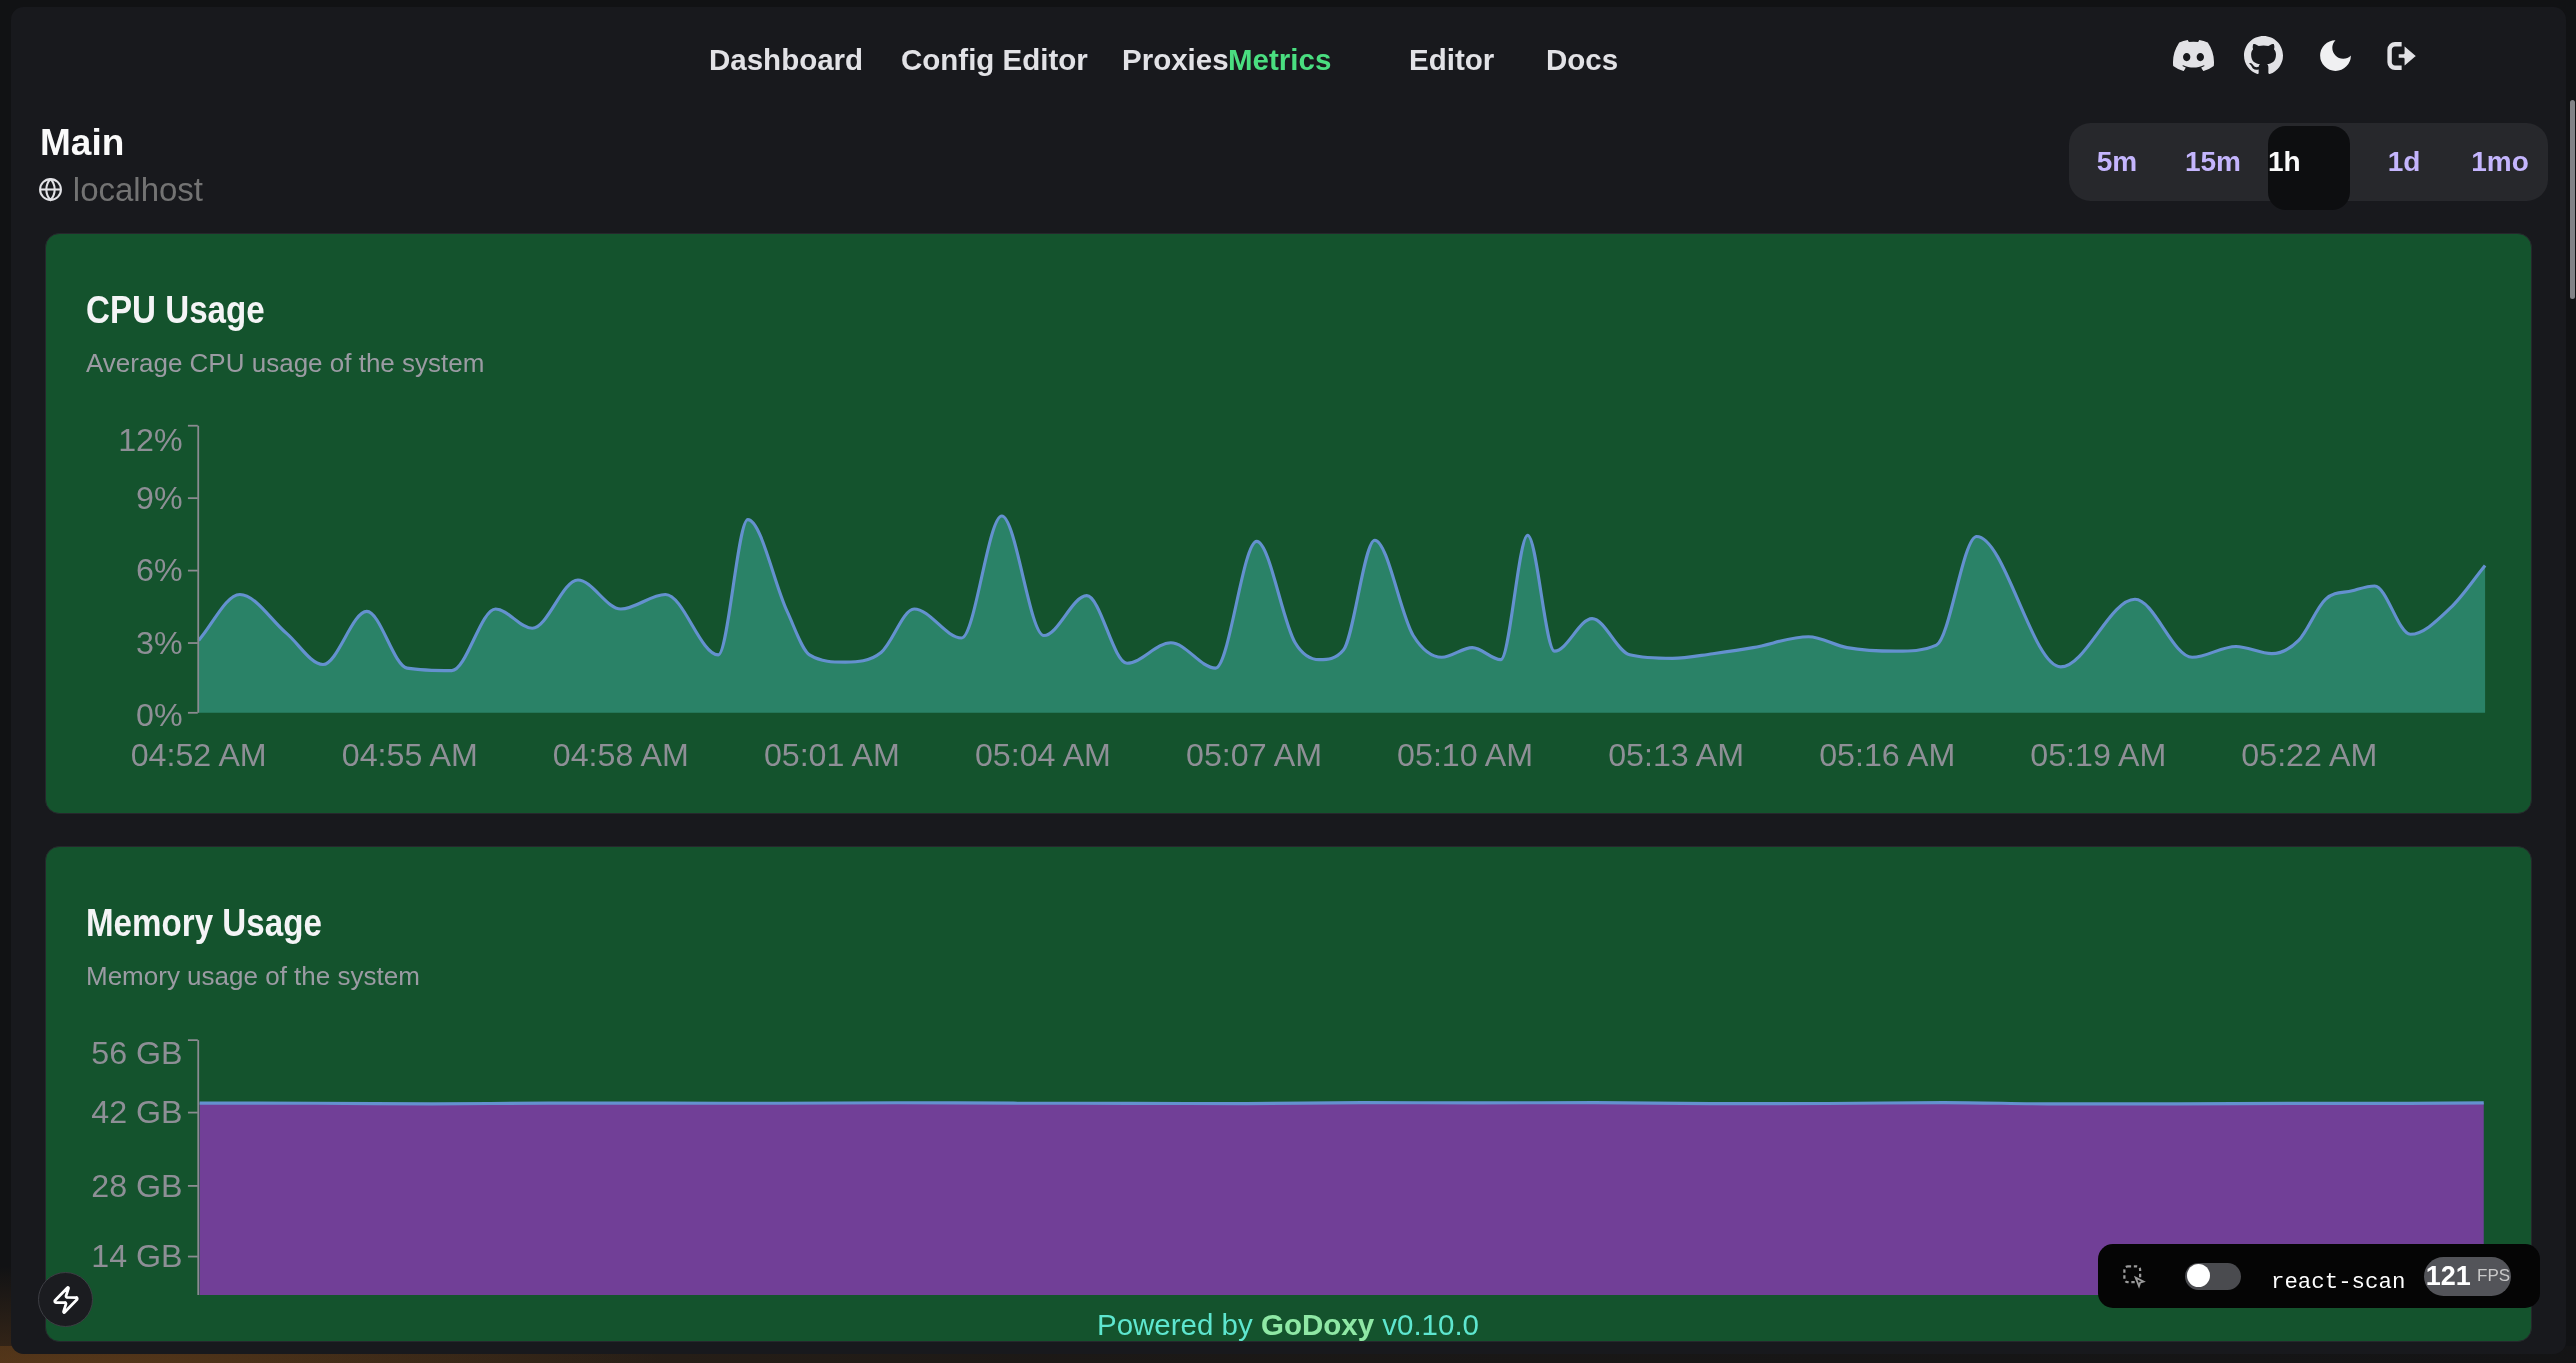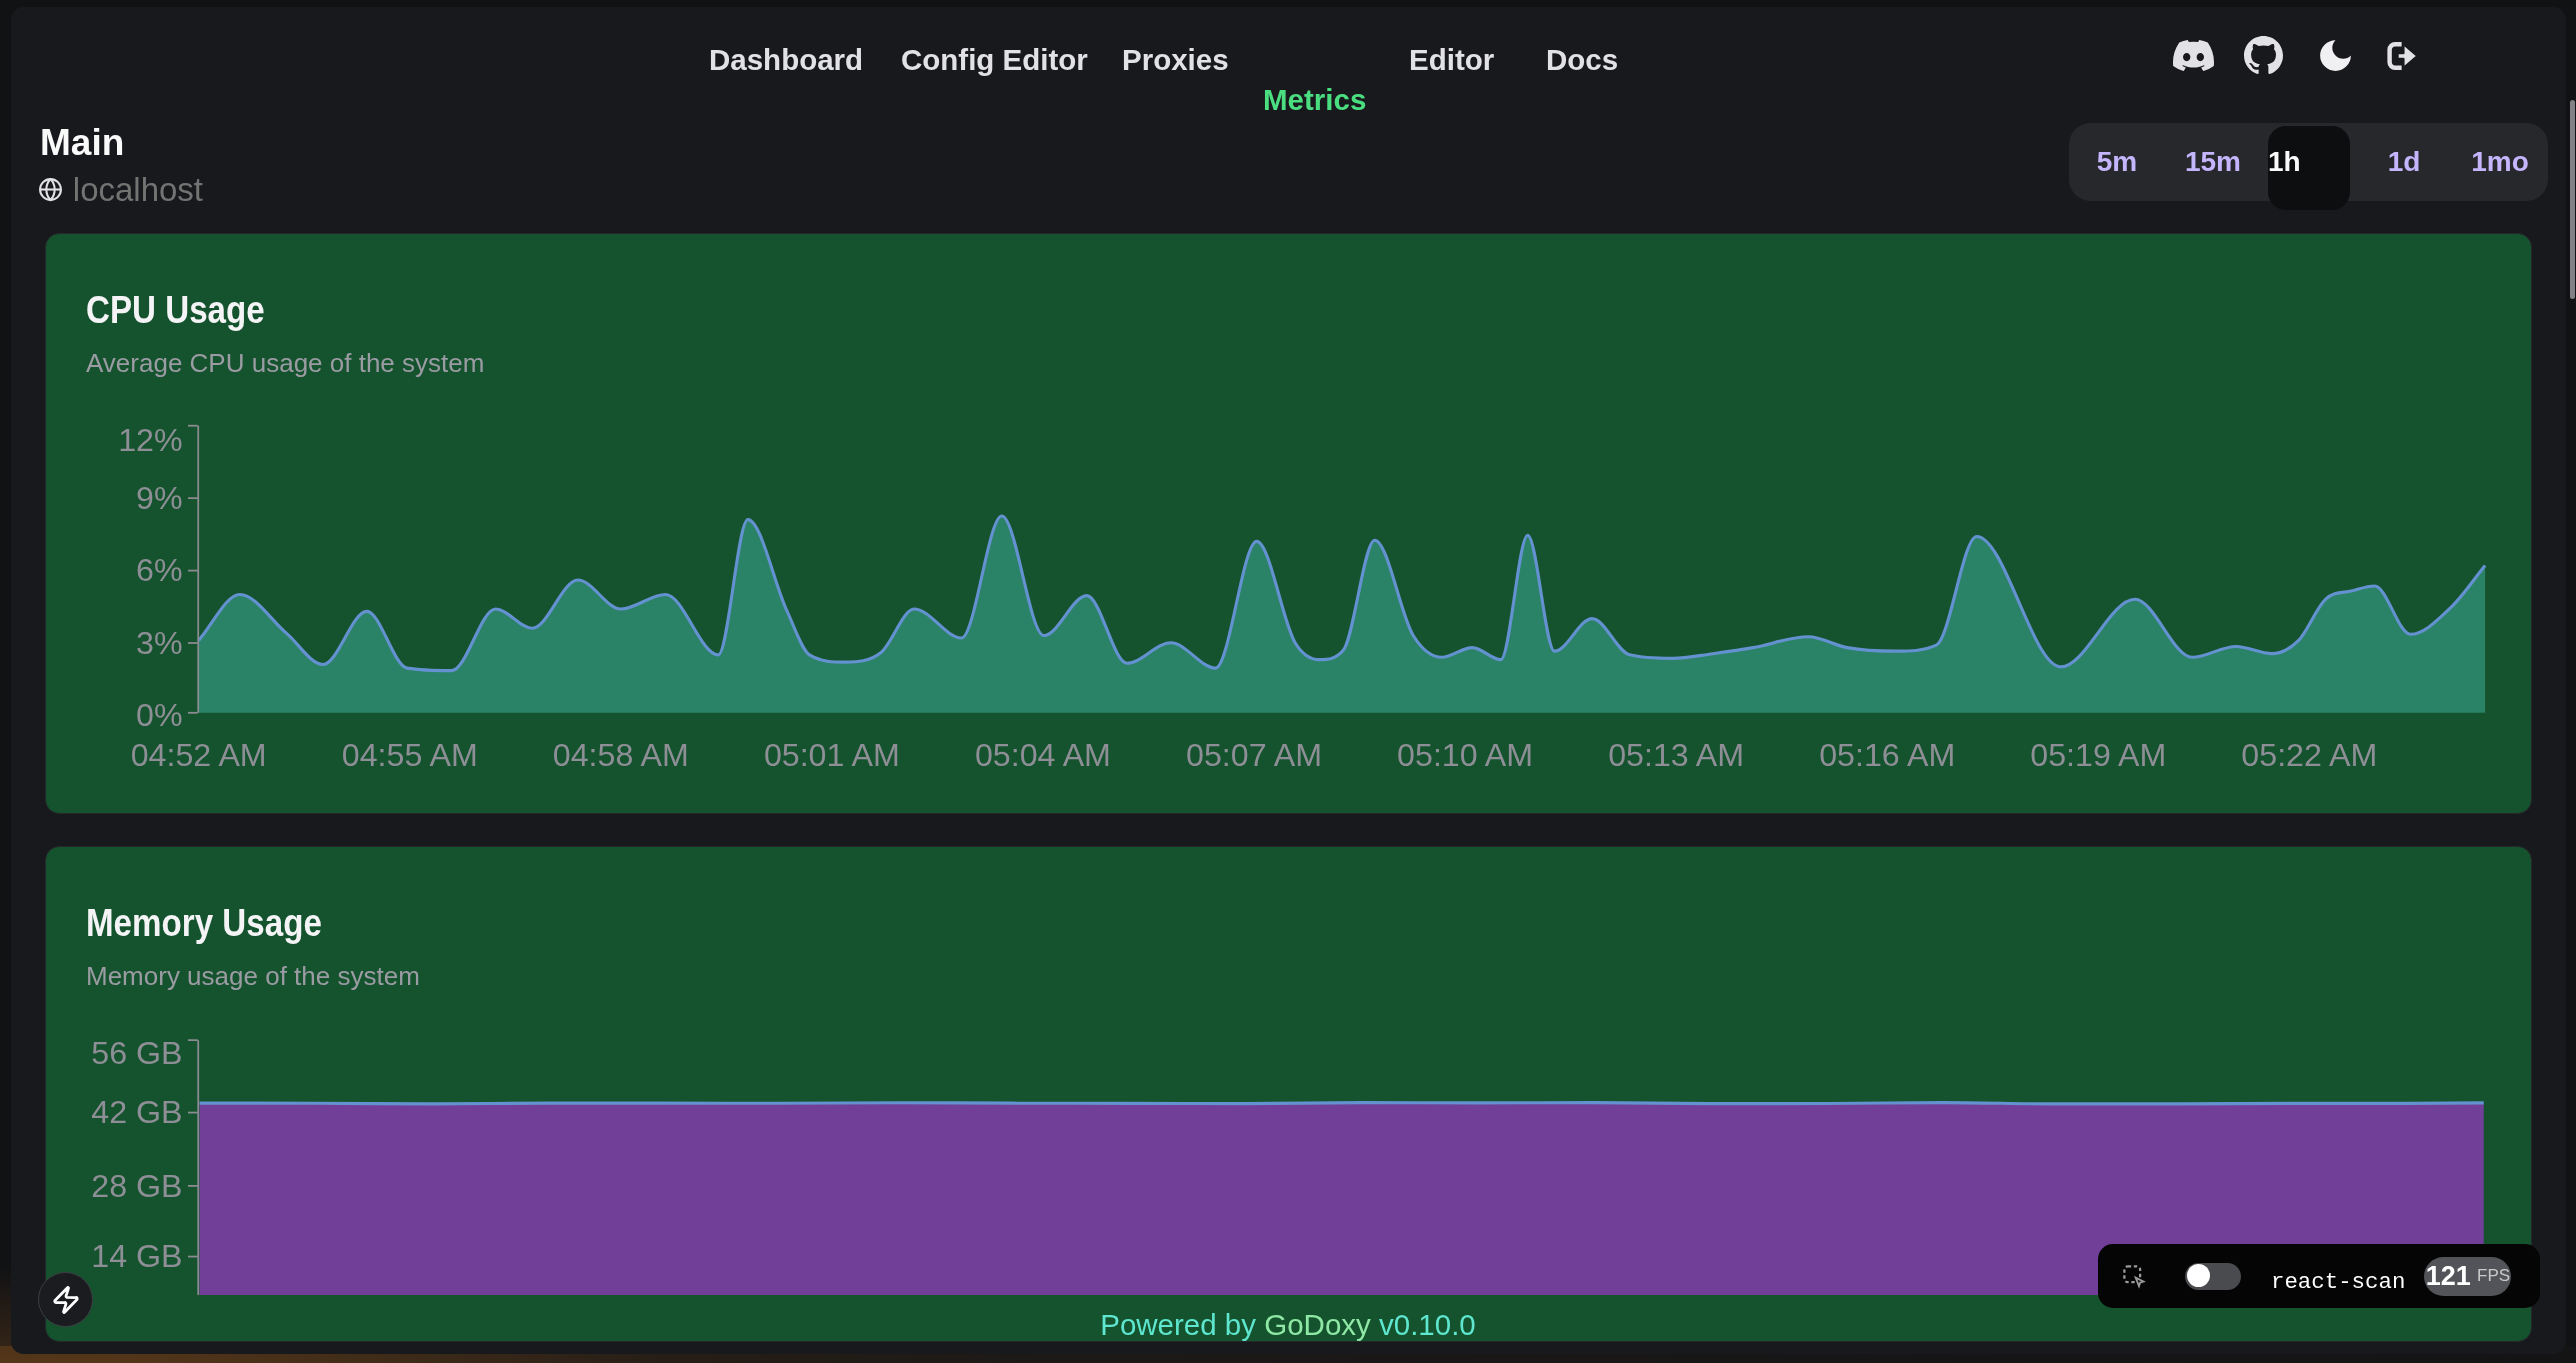--- a/index.html
+++ b/index.html
@@ -15,40 +15,40 @@
 .icon { position:absolute; }
 h1 { position:absolute; left:40px; top:122px; font-size:37px; font-weight:600; color:#fafafa; }
 #host { position:absolute; left:38px; top:175px; color:#737373; font-size:33px; display:flex; align-items:center; gap:9.8px; height:29px; }
 #seg { position:absolute; left:2069px; top:123px; width:479px; height:78px; background:#27282c; border-radius:21.5px; }
 .segitem { position:absolute; top:0; height:78px; line-height:78px; text-align:center; font-size:28px; font-weight:600; color:#c4b5fd; }
 #seg1h { position:absolute; left:199px; top:2.7px; width:82px; height:84px; background:#0d0e10; border-radius:18px; color:#fafafa; line-height:72px; text-align:left; font-size:28px; font-weight:600; }
 .card { position:absolute; left:45px; width:2487px; background:#14532d; border:0.9px solid #26272c; border-radius:14.3px; }
 .cardtitle { position:absolute; left:40px; font-size:39px; font-weight:600; color:#f4f4f6; transform:scaleX(0.85); transform-origin:left; }
 .cardsub { position:absolute; left:40px; font-size:26px; color:#9b9ba3; }
 #footer { position:absolute; left:0; top:1308px; width:2576px; text-align:center; font-size:29.5px; color:#5ee6cf; }
-#footer .go { color:#8fe8a5; }
+#footer .go { color:#8fe8a5;font-weight:bold; }
 #zapbtn { position:absolute; left:38px; top:1272px; width:55px; height:55px; border-radius:50%;
   border:1.8px solid #3d3e44; background:#1b1c20; display:flex; align-items:center; justify-content:center; }
 #rstoolbar { position:absolute; left:2098px; top:1244px; width:442px; height:64px; background:#050505;
   border-radius:15px; display:flex; align-items:center; }
 #rstext { color:#fff; font-family:"Liberation Mono", monospace; font-size:22.4px; white-space:nowrap; }
 #fpsbadge { display:flex; align-items:center; justify-content:center; gap:6.3px; background:#535459; border-radius:19.7px; width:87px; height:39px; }
 #scrollthumb { position:absolute; left:2570px; top:100px; width:5.4px; height:199px; background:#828286; border-radius:2.7px; }
 svg.chart { position:absolute; left:0; top:0; }
 </style>
 </head>
 <body>
 <div id="warm"></div>
 <div id="warm2"></div>
 <div id="container"></div>
 
 <span class="navitem" style="left:709px;">Dashboard</span>
 <span class="navitem" style="left:901px;">Config Editor</span>
 <span class="navitem" style="left:1122px;">Proxies</span>
-<span class="navitem green" style="left:1263px;margin-top:40px;">Metrics</span>
+<span class="navitem green" style="left:1228px;">Metrics</span>
 <span class="navitem" style="left:1409px;">Editor</span>
 <span class="navitem" style="left:1546px;">Docs</span>
 
 <svg class="icon" style="left:2173px;top:35px;" width="41" height="41" viewBox="0 0 24 24" fill="#e2e2e6">
     <path d="M20.317 4.369a19.791 19.791 0 0 0-4.885-1.515.074.074 0 0 0-.079.037c-.21.375-.444.864-.608 1.25a18.27 18.27 0 0 0-5.487 0 12.64 12.64 0 0 0-.617-1.25.077.077 0 0 0-.079-.037A19.736 19.736 0 0 0 3.677 4.37a.07.07 0 0 0-.032.027C.533 9.046-.32 13.58.099 18.057a.082.082 0 0 0 .031.057 19.9 19.9 0 0 0 5.993 3.03.078.078 0 0 0 .084-.028c.462-.63.874-1.295 1.226-1.994a.076.076 0 0 0-.041-.106 13.107 13.107 0 0 1-1.872-.892.077.077 0 0 1-.008-.128c.126-.094.252-.192.372-.291a.074.074 0 0 1 .077-.01c3.928 1.793 8.18 1.793 12.062 0a.074.074 0 0 1 .078.01c.12.098.246.198.373.292a.077.077 0 0 1-.006.127 12.299 12.299 0 0 1-1.873.892.077.077 0 0 0-.041.107c.36.698.772 1.362 1.225 1.993a.076.076 0 0 0 .084.028 19.839 19.839 0 0 0 6.002-3.03.077.077 0 0 0 .032-.054c.5-5.177-.838-9.674-3.549-13.66a.061.061 0 0 0-.031-.03zM8.02 15.33c-1.183 0-2.157-1.085-2.157-2.419 0-1.333.956-2.419 2.157-2.419 1.21 0 2.176 1.096 2.157 2.42 0 1.333-.956 2.418-2.157 2.418zm7.975 0c-1.183 0-2.157-1.085-2.157-2.419 0-1.333.955-2.419 2.157-2.419 1.21 0 2.176 1.096 2.157 2.42 0 1.333-.946 2.418-2.157 2.418z"></path>
   </svg>
 <svg class="icon" style="left:2244px;top:36px;" width="39" height="39" viewBox="0 0 16 16" fill="#e2e2e6">
     <path d="M8 0C3.58 0 0 3.58 0 8c0 3.54 2.29 6.53 5.47 7.59.4.07.55-.17.55-.38 0-.19-.01-.82-.01-1.49-2.01.37-2.53-.49-2.69-.94-.09-.23-.48-.94-.82-1.13-.28-.15-.68-.52-.01-.53.63-.01 1.08.58 1.23.82.72 1.21 1.87.87 2.33.66.07-.52.28-.87.51-1.07-1.78-.2-3.64-.89-3.64-3.95 0-.87.31-1.59.82-2.15-.08-.2-.36-1.02.08-2.12 0 0 .67-.21 2.2.82.64-.18 1.32-.27 2-.27s1.36.09 2 .27c1.53-1.04 2.2-.82 2.2-.82.44 1.1.16 1.92.08 2.12.51.56.82 1.27.82 2.15 0 3.07-1.87 3.75-3.65 3.95.29.25.54.73.54 1.48 0 1.07-.01 1.93-.01 2.2 0 .21.15.46.55.38A8.01 8.01 0 0 0 16 8c0-4.42-3.58-8-8-8z"></path>
   </svg>
 <svg class="icon" style="left:2315px;top:35px;" width="41" height="41" viewBox="0 0 24 24" fill="#f0f0f2">

